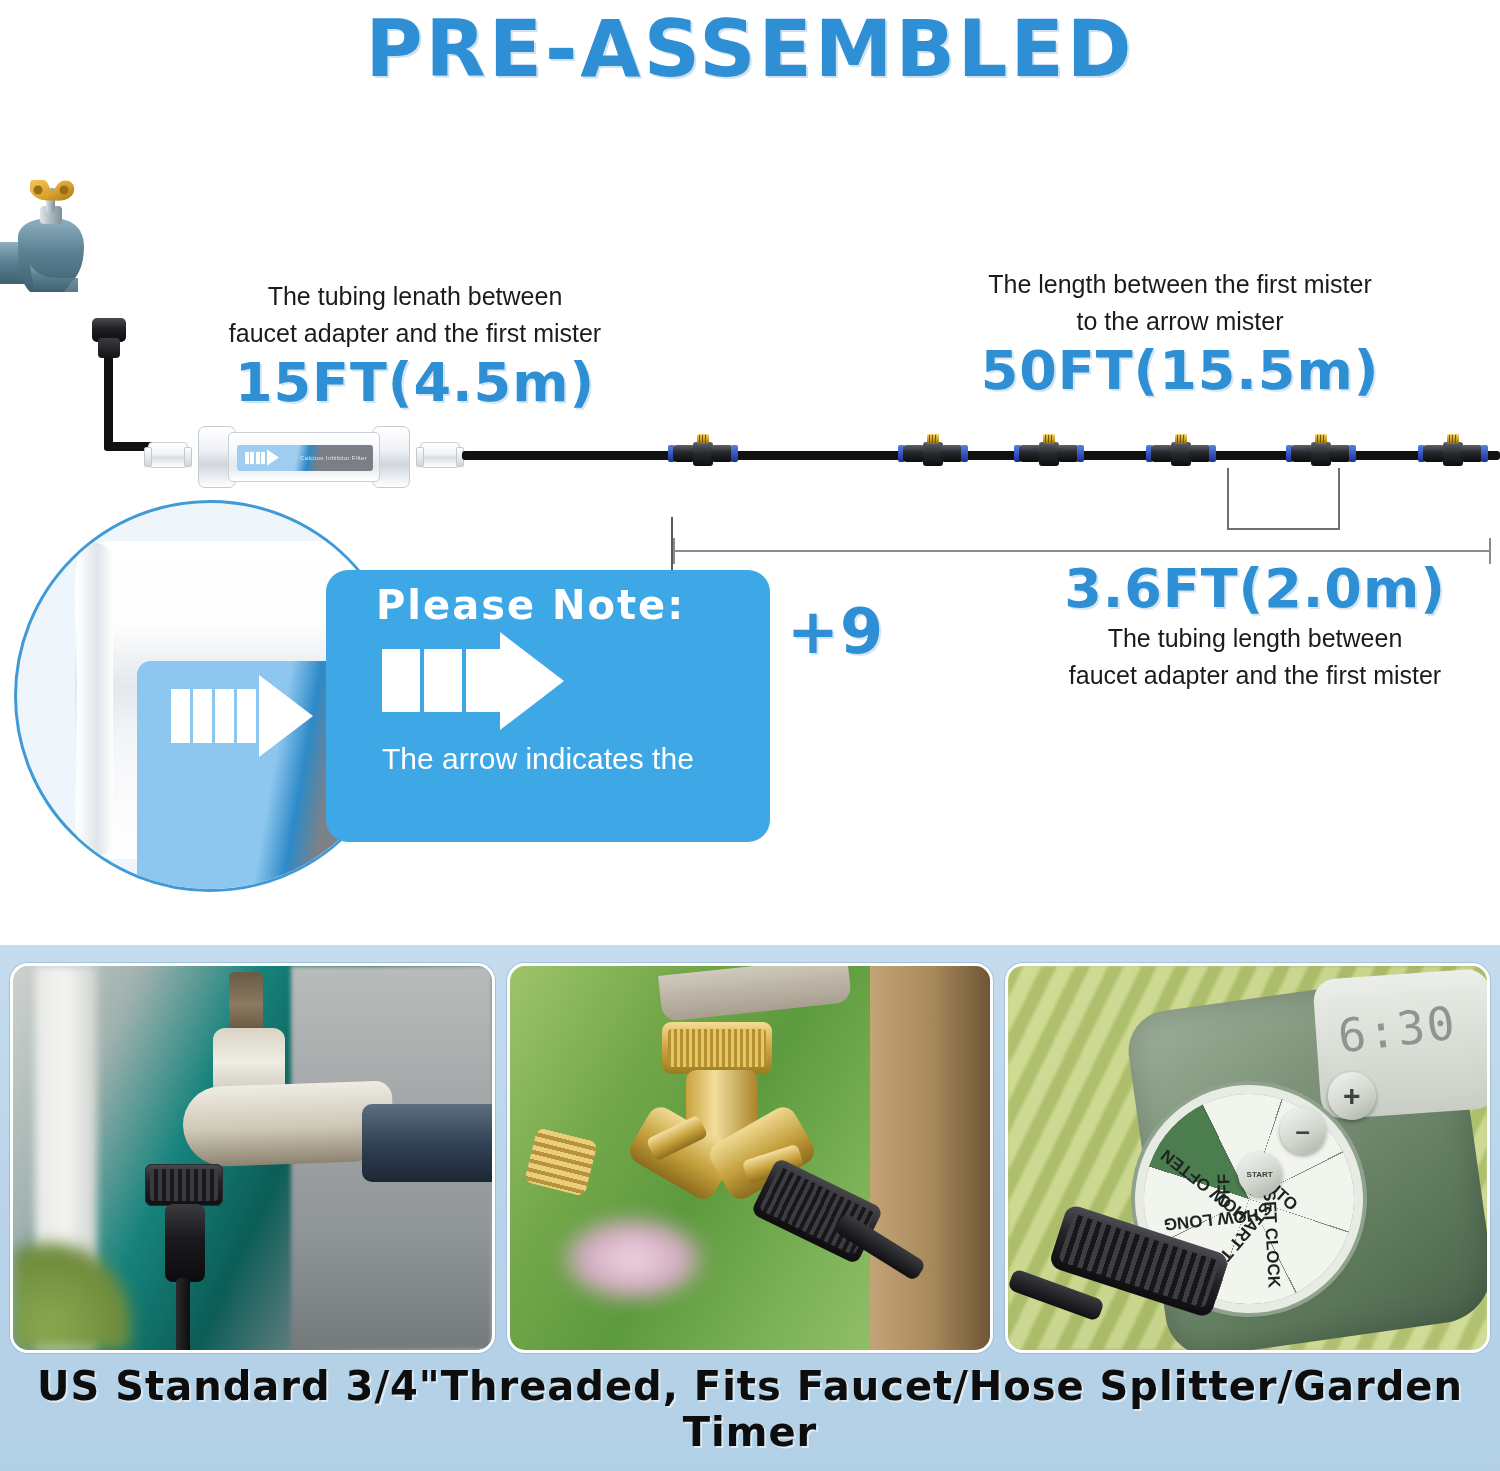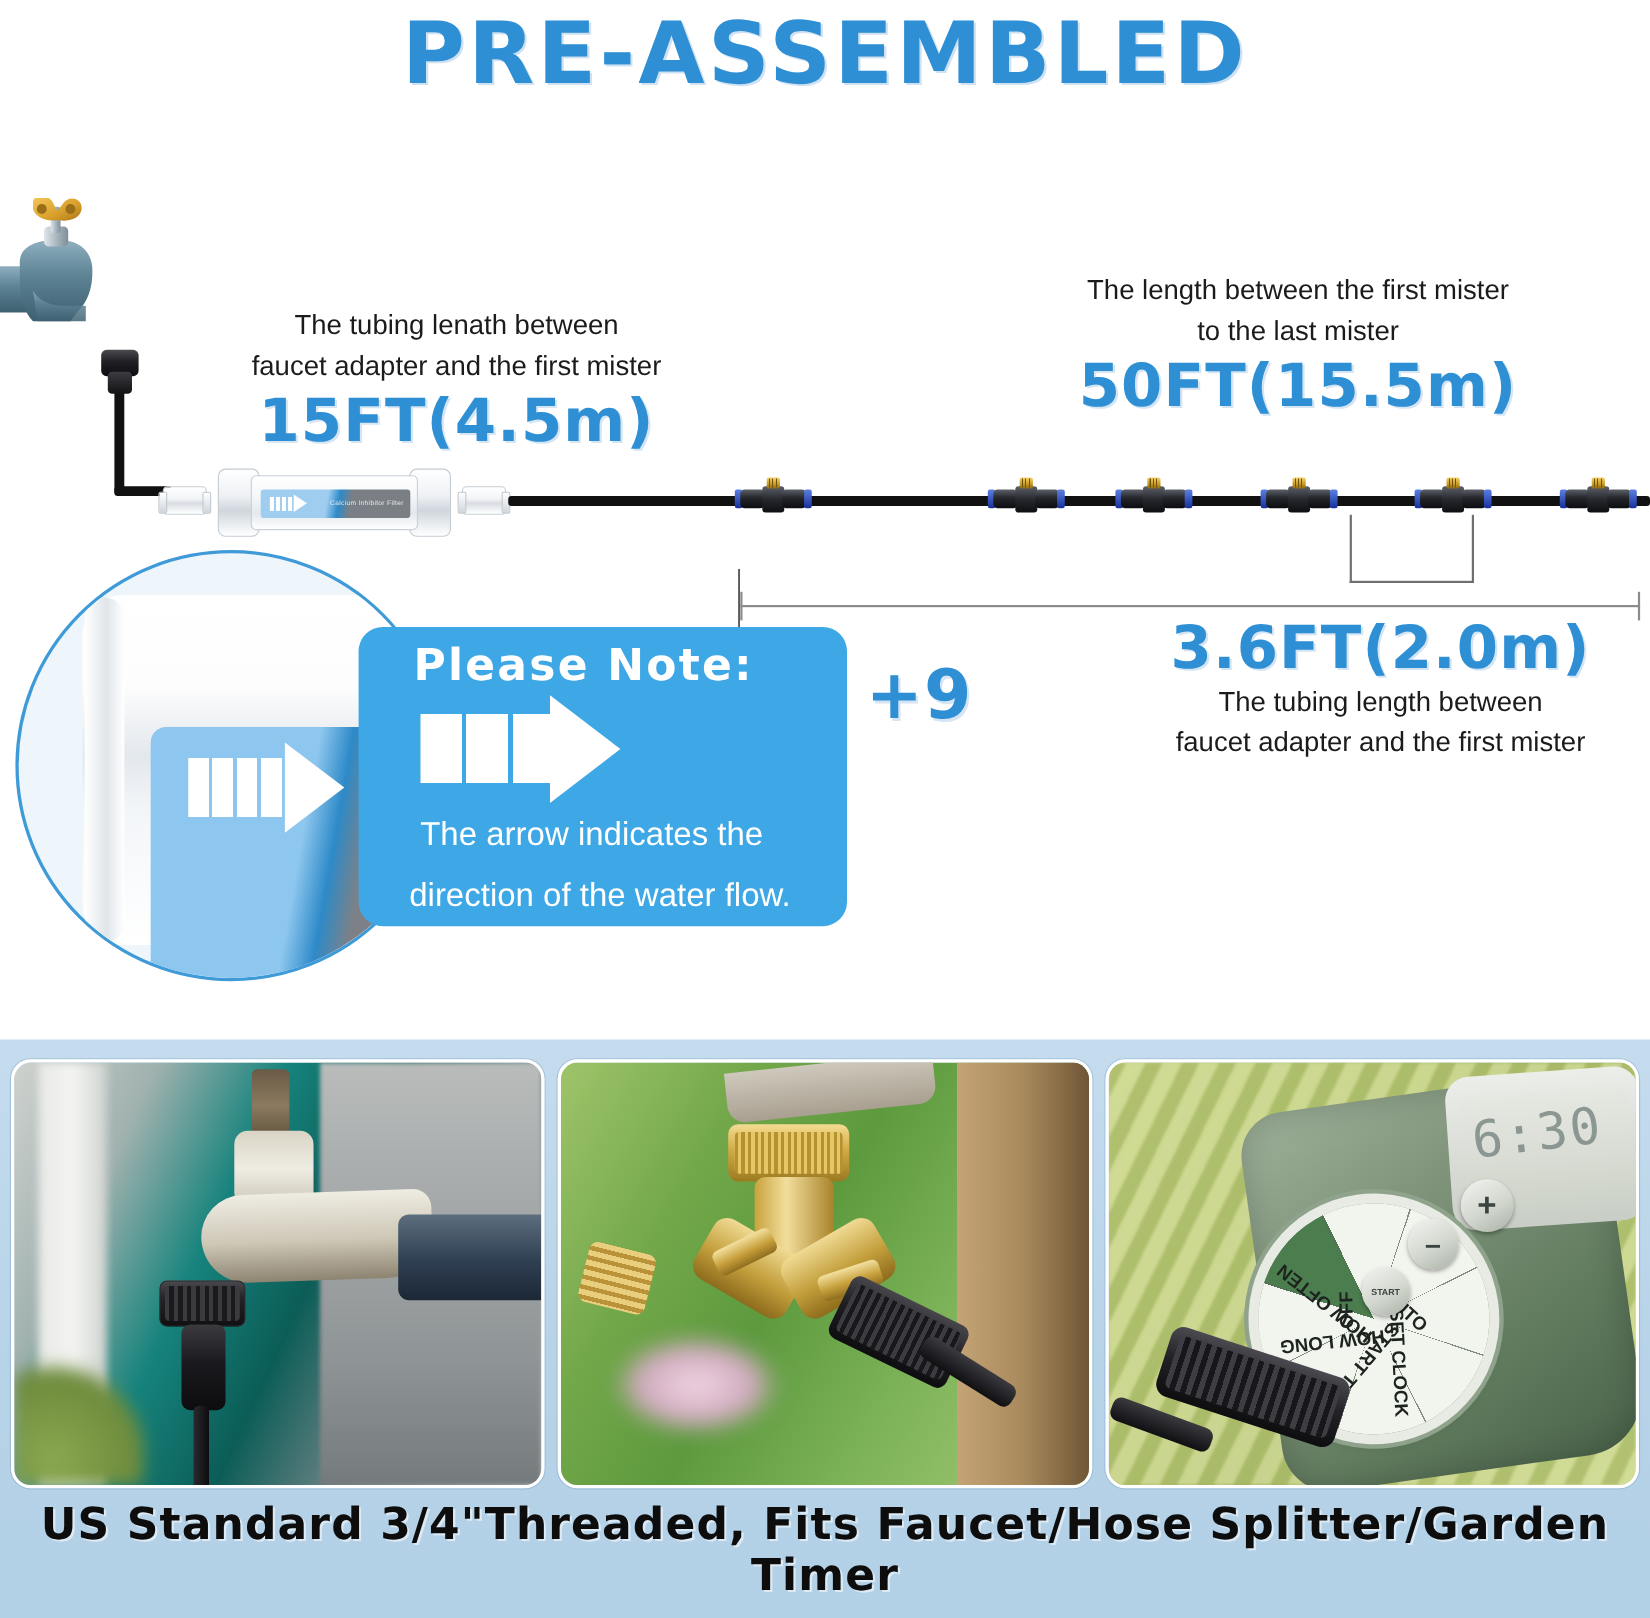--- a/index.html
+++ b/index.html
@@ -536,23 +536,23 @@
         <div class="tick r"></div>
     </div>
     <div class="bracket-36"></div>
 
     <div class="annot" style="left:150px;top:108px;width:530px;">
       <div class="small">The tubing lenath between</div>
       <div class="small">faucet adapter and the first mister</div>
       <div class="big">15FT(4.5m)</div>
     </div>
 
-    <div class="annot" style="left:860px;top:76px;width:640px;">
+    <div class="annot" style="left:860px;top:96px;width:640px;">
       <div class="small">The length between the first mister</div>
-      <div class="small">to the last mister</div>
+      <div class="small">to the arrow mister</div>
       <div class="big">50FT(15.5m)</div>
     </div>
 
     <div class="plus9">+9</div>
 
     <div class="annot" style="left:1010px;top:388px;width:490px;">
       <div class="big">3.6FT(2.0m)</div>
       <div class="small">The tubing length between</div>
       <div class="small">faucet adapter and the first mister</div>
     </div>
@@ -569,21 +569,20 @@
       </div>
     </div>
 
     <div class="note" style="top:400px;">
       <div class="title">Please  Note:</div>
       <div class="arrow">
         <div class="bars"></div>
           <div class="head"></div>
       </div>
       <div class="line1">The arrow indicates the</div>
-      <div class="line2">direction of the water flow.</div>
     </div>
   </div>
 
   <div class="strip">
     <div class="panels">
 
       <div class="panel p1">
         <div class="wall"></div>
         <div class="blurbar"></div>
         <div class="grass"></div>

